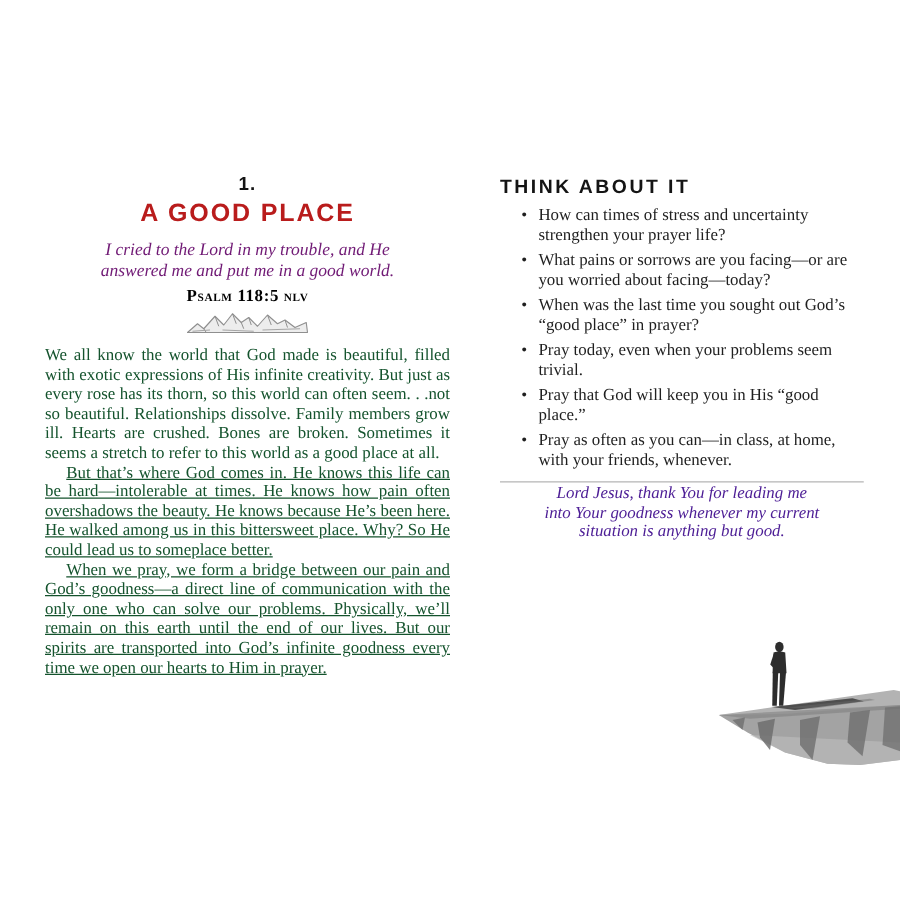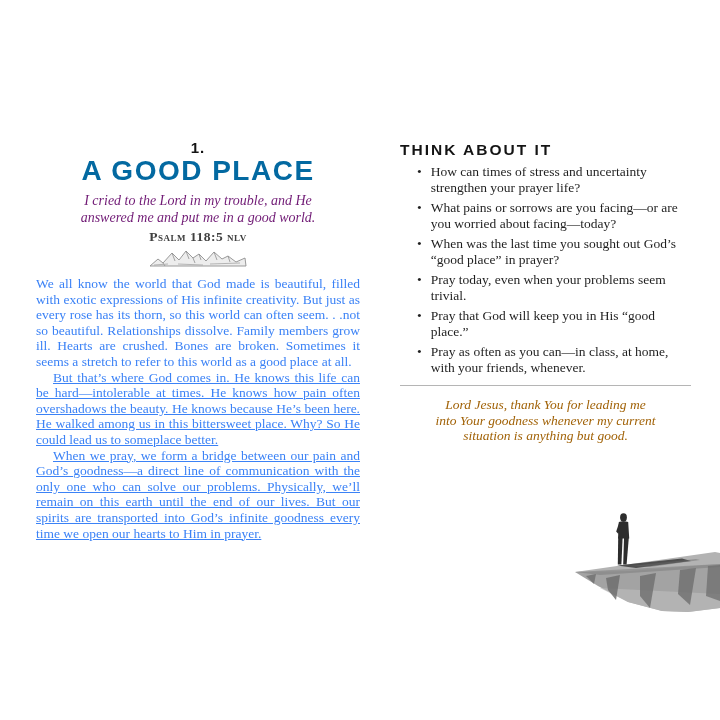--- a/index.html
+++ b/index.html
@@ -28,54 +28,54 @@
     font-size: 15px;
     line-height: 15px;
     color: #141414;
     letter-spacing: 1px;
   }
   .chapter-title {
     margin-top: 3px;
     text-align: center;
     font-family: "Liberation Sans", sans-serif;
     font-weight: 800;
-    font-size: 28px;
+    font-size: 20px;
     line-height: 26px;
     letter-spacing: 1.5px;
-    color: #0369a1;
+    color: #b91c1c;
   }
   .epigraph {
     margin-top: 9px;
     text-align: center;
     font-style: italic;
     font-size: 14px;
     line-height: 16.5px;
     color: #701a75;
   }
   .epigraph-ref {
     margin-top: 3px;
     text-align: center;
     font-variant: small-caps;
     font-weight: 700;
     font-size: 13.5px;
     line-height: 15px;
     letter-spacing: 0.5px;
-    color: #404040;
+    color: #000000;
   }
   .mountain-wrap {
     margin-top: 3px;
     height: 22px;
     text-align: center;
   }
   .body-text {
     margin-top: 7px;
     font-size: 13.5px;
     line-height: 15.6px;
     text-align: justify;
-    color: #3b82f6;
+    color: #14532d;
   }
   .body-text p { margin: 0; }
   .body-text p + p { text-indent: 17px; text-decoration: underline; }
 
   
   .right-col {
     position: absolute;
     left: 400px;
     top: 142px;
     width: 291px;
@@ -104,26 +104,25 @@
   }
   .bullet-glyph { flex: 0 0 auto; }
   .pray-section { margin-top: 5px; }
   .divider {
     border: none;
     border-top: 1px solid #b5b5b5;
     margin-top: 10px;
     width: 100%;
   }
   .closing-prayer {
-    margin-top: 11px;
     text-align: center;
     font-style: italic;
     font-size: 13.5px;
     line-height: 15.5px;
-    color: #a16207;
+    color: #4c1d95;
   }
 
   
   .cliff-illustration {
     position: absolute;
     left: 570px;
     top: 508px;
     width: 150px;
     height: 110px;
   }

